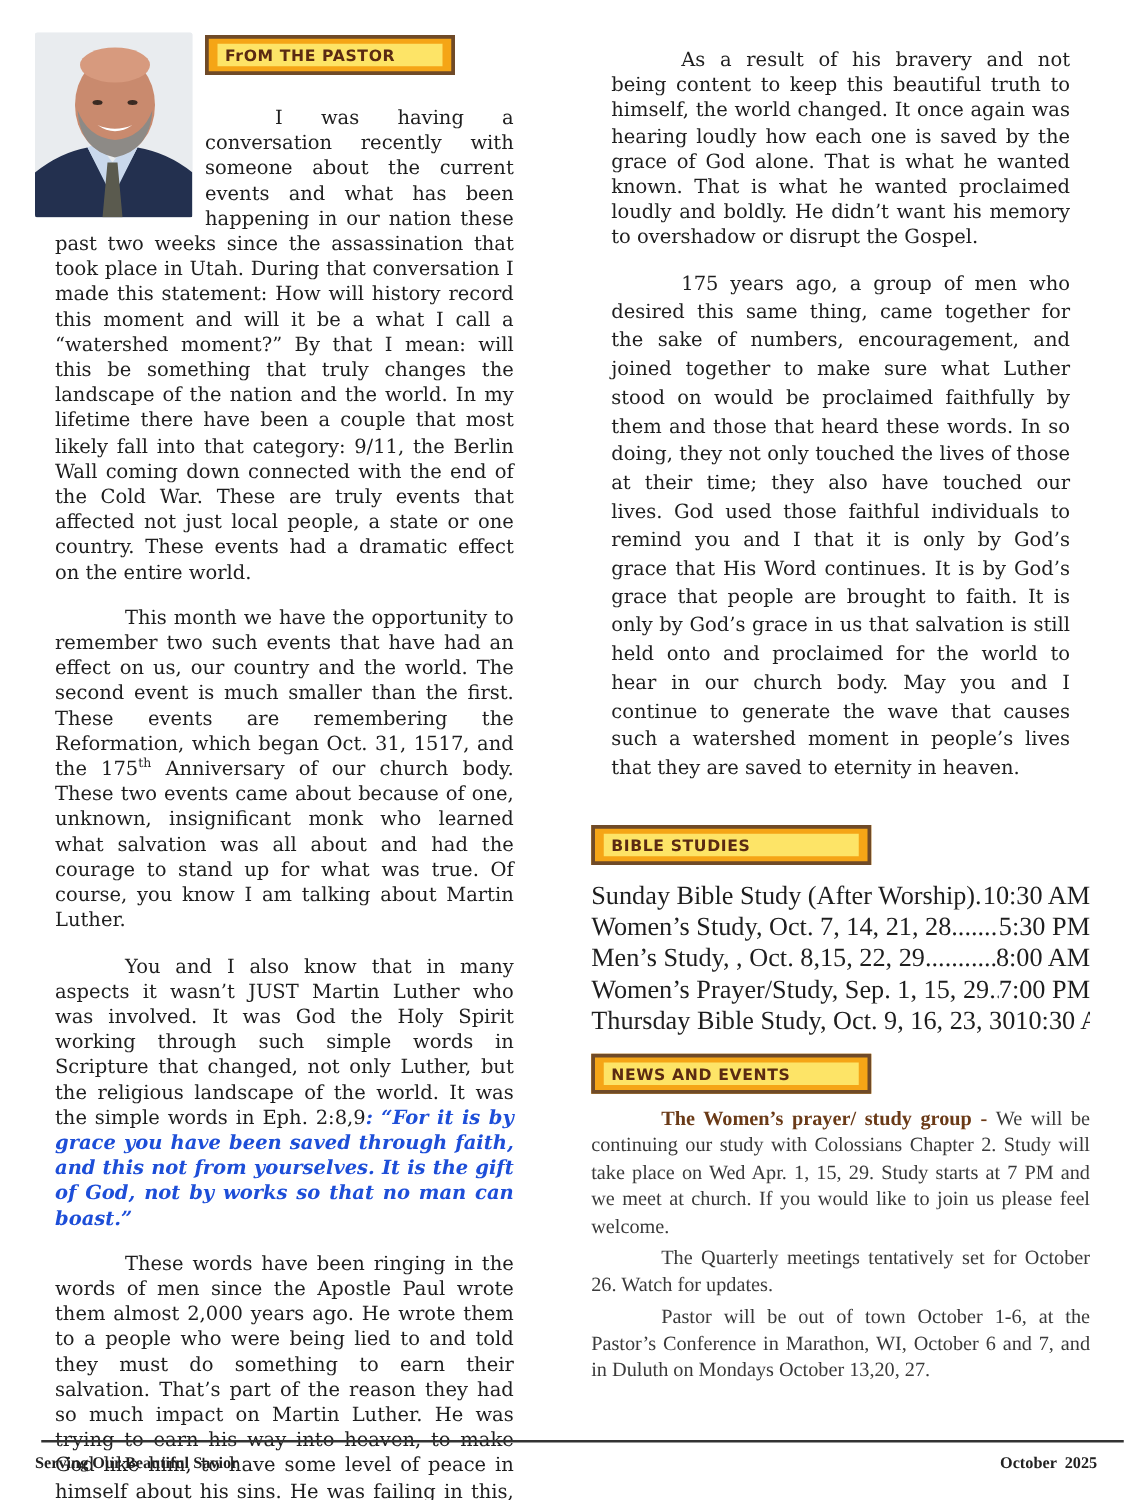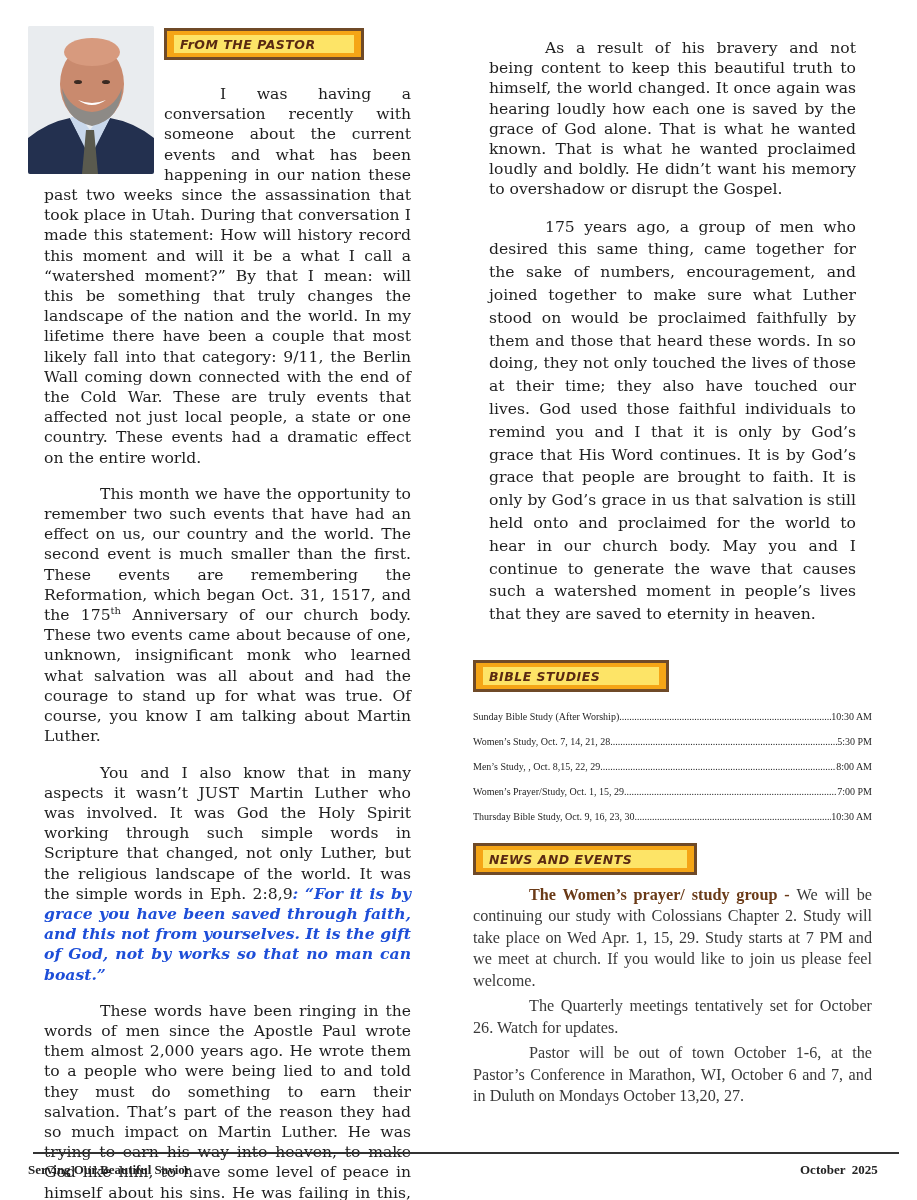--- a/index.html
+++ b/index.html
@@ -8,28 +8,28 @@
   .col-left { left: 28px; width: 399px; }
   .col-right { left: 473px; width: 399px; }
   .col p { margin: 16px; }
   .indent { text-indent: 56px; }
   .gap { margin-top: 13px !important; }
 
   .photo { float: left; width: 126px; height: 148px; margin: 4px 10px 4px 0; position: relative; overflow: hidden; background: #e8ecef; border-radius: 2px; }
   .photo svg { display: block; }
 
   .section-head { display: inline-block; background: #f5a516; border: 3px solid #6f4a28; padding: 4px 7px; box-sizing: border-box; }
-  .section-head span { display: block; background: #fde467; color: #5a2a12; font-family: "DejaVu Sans", "Liberation Sans", sans-serif; font-weight: bold; font-size: 12.5px; letter-spacing: 0.5px; padding: 2px 6px 1px 6px; line-height: 15px; font-style: italic; }
+  .section-head span { display: block; background: #fde467; color: #5a2a12; font-family: "DejaVu Sans", "Liberation Sans", sans-serif; font-weight: bold; font-size: 12.5px; letter-spacing: 0.5px; padding: 2px 6px 1px 6px; line-height: 15px; }
   .head-pastor { width: 200px; margin: 6px 0 8px 0; }
-  .head-bible { width: 196px; margin: 18px 0 12px 0; }
+  .head-bible { width: 224px; margin: 18px 0 12px 0; }
   .head-news { width: 224px; margin: 14px 3px 10px 0; }
 
   .scripture { color: #1d4ed8; font-weight: bold; font-style: italic; }
 
-  .bible-list { font-family: "Liberation Serif", serif; font-size: 10px; line-height: 25px; text-align: center; }
+  .bible-list { font-family: "Liberation Serif", serif; font-size: 21px; line-height: 25px; text-align: center; }
   .bible-row { display: flex; white-space: nowrap; overflow: hidden; }
   .bible-row .label { flex: 0 0 auto; }
   .bible-row .dots { flex: 1 1 auto; overflow: hidden; }
   .bible-row .dots::before { content: "........................................................................................................"; letter-spacing: 0; }
   .bible-row .time { flex: 0 0 auto; }
 
   .news { font-family: "Liberation Serif", serif; font-size: 16.2px; line-height: 21.5px; color: #3a3a3a; text-align: justify; }
   .news p { margin: 0; }
   .news .lead { color: #6a3a17; font-weight: bold; }
   .news .mt { margin-top: 4px !important; }
@@ -84,21 +84,21 @@
       <span class="label">Women’s Study, Oct. 7, 14, 21, 28</span>
       <span class="dots"></span>
       <span class="time">5:30 PM</span>
     </div>
     <div class="bible-row">
       <span class="label">Men’s Study, , Oct. 8,15, 22, 29 </span>
       <span class="dots"></span>
       <span class="time">8:00 AM</span>
     </div>
     <div class="bible-row">
-      <span class="label">Women’s Prayer/Study, Oct. 1, 15, 29 </span>
+      <span class="label">Women’s Prayer/Study, Sep. 1, 15, 29 </span>
       <span class="dots"></span>
       <span class="time">7:00 PM</span>
     </div>
     <div class="bible-row">
       <span class="label">Thursday Bible Study, Oct. 9, 16, 23, 30</span>
       <span class="dots"></span>
       <span class="time">10:30 AM</span>
     </div>
   </div>
 

